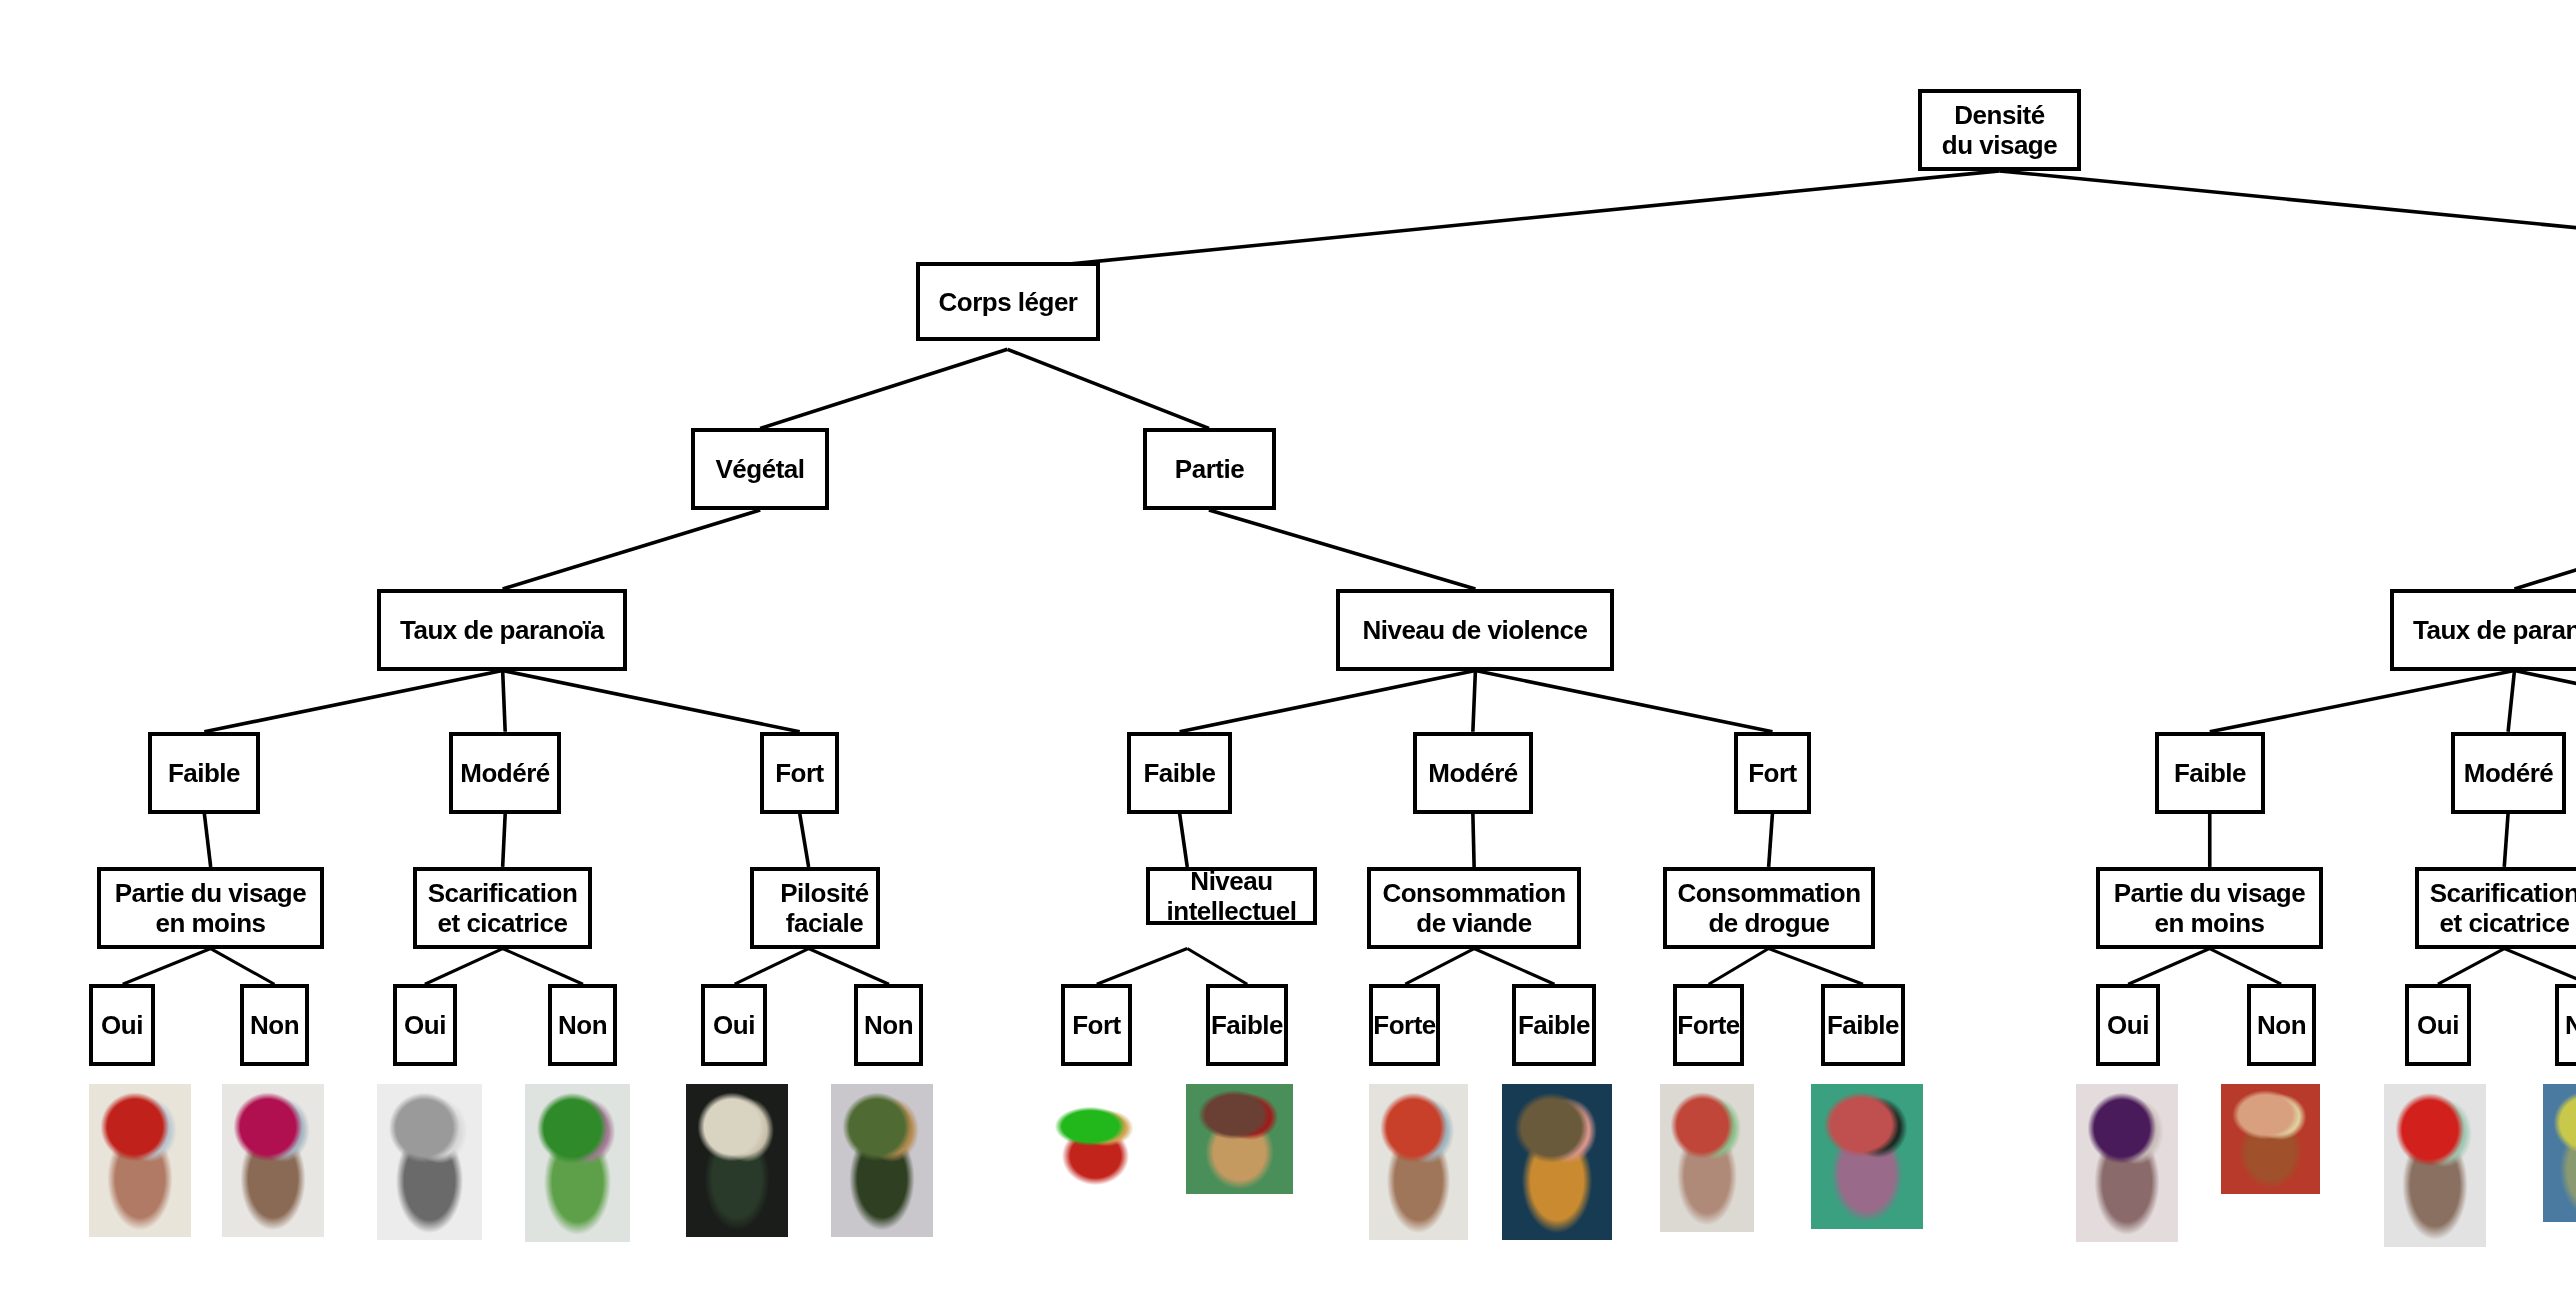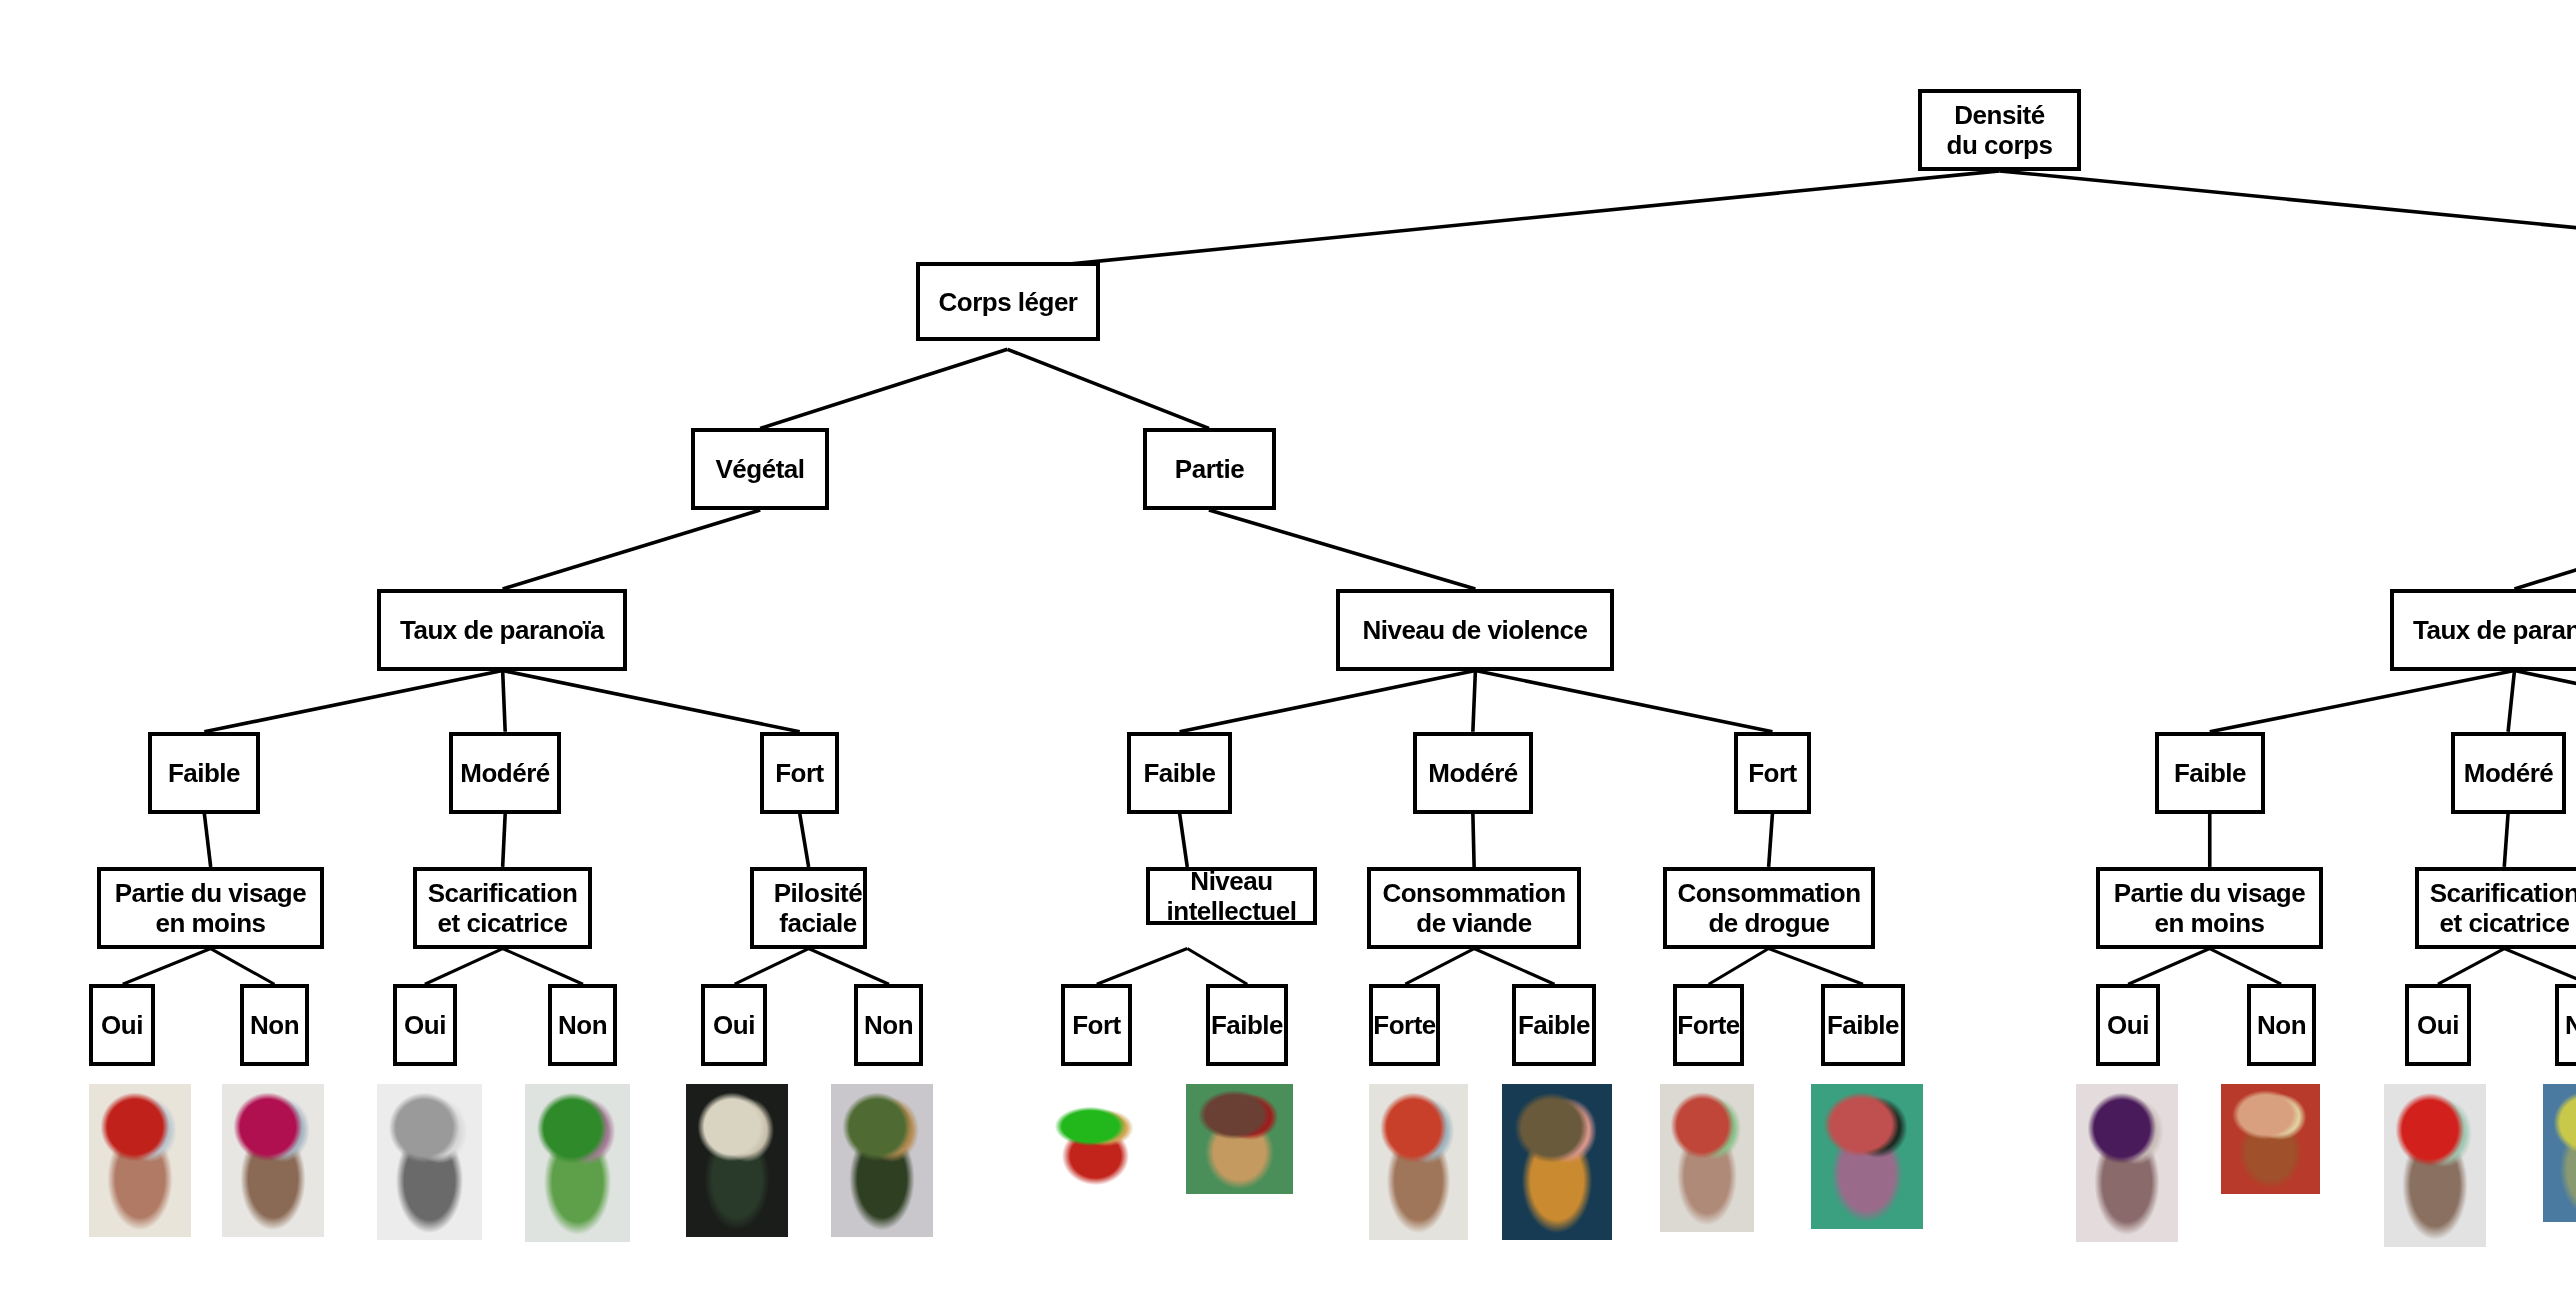--- a/index.html
+++ b/index.html
@@ -70,40 +70,40 @@
     <line x1="5459.85" y1="1841.4" x2="5620.725" y2="1910.7" stroke="#000000" stroke-width="6"></line>
     <line x1="6194.925" y1="1841.4" x2="6024.150000000001" y2="1910.7" stroke="#000000" stroke-width="6"></line>
     <line x1="6194.925" y1="1841.4" x2="6313.725" y2="1910.7" stroke="#000000" stroke-width="6"></line>
     <line x1="6751.8" y1="1841.4" x2="6637.95" y2="1910.7" stroke="#000000" stroke-width="6"></line>
     <line x1="6751.8" y1="1841.4" x2="6937.425" y2="1910.7" stroke="#000000" stroke-width="6"></line>
     <line x1="7323.525000000001" y1="1841.4" x2="7231.95" y2="1910.7" stroke="#000000" stroke-width="6"></line>
     <line x1="7323.525000000001" y1="1841.4" x2="7511.625" y2="1910.7" stroke="#000000" stroke-width="6"></line>
   </svg>
 <div id="nodes">
     <div class="node" style="left: 1918px; top: 89px; width: 163px; height: 82px;"><span>Densité
-du corps</span></div>
+du visage</span></div>
     <div class="node" style="left: 916px; top: 262px; width: 184px; height: 79px;"><span>Corps léger</span></div>
     <div class="node" style="left: 691px; top: 428px; width: 138px; height: 82px; text-align: center;"><span>Végétal</span></div>
     <div class="node" style="left: 1143px; top: 428px; width: 133px; height: 82px;"><span>Partie</span></div>
     <div class="node" style="left: 377px; top: 589px; width: 250px; height: 82px;"><span>Taux de paranoïa</span></div>
     <div class="node" style="left: 1336px; top: 589px; width: 278px; height: 82px; text-align: right;"><span>Niveau de violence</span></div>
     <div class="node" style="left: 2390px; top: 589px; width: 250px; height: 82px;"><span>Taux de paranoïa</span></div>
     <div class="node" style="left: 148px; top: 732px; width: 112px; height: 82px;"><span>Faible</span></div>
     <div class="node" style="left: 449px; top: 732px; width: 112px; height: 82px;"><span>Modéré</span></div>
     <div class="node" style="left: 760px; top: 732px; width: 79px; height: 82px;"><span>Fort</span></div>
     <div class="node" style="left: 1127px; top: 732px; width: 105px; height: 82px;"><span>Faible</span></div>
     <div class="node" style="left: 1413px; top: 732px; width: 120px; height: 82px;"><span>Modéré</span></div>
     <div class="node" style="left: 1734px; top: 732px; width: 77px; height: 82px;"><span>Fort</span></div>
     <div class="node" style="left: 2155px; top: 732px; width: 110px; height: 82px;"><span>Faible</span></div>
     <div class="node" style="left: 2451px; top: 732px; width: 115px; height: 82px;"><span>Modéré</span></div>
     <div class="node" style="left: 97px; top: 867px; width: 227px; height: 82px;"><span>Partie du visage
 en moins</span></div>
     <div class="node" style="left: 413px; top: 867px; width: 179px; height: 82px;"><span>Scarification
 et cicatrice</span></div>
-    <div class="node" style="left: 750px; top: 867px; width: 117px; height: 82px; padding-left: 19px;"><span>Pilosité
+    <div class="node" style="left: 750px; top: 867px; width: 130px; height: 82px; padding-left: 19px;"><span>Pilosité
 faciale</span></div>
     <div class="node" style="left: 1146px; top: 867px; width: 171px; height: 58px;"><span>Niveau
 intellectuel</span></div>
     <div class="node" style="left: 1367px; top: 867px; width: 214px; height: 82px;"><span>Consommation
 de viande</span></div>
     <div class="node" style="left: 1663px; top: 867px; width: 212px; height: 82px;"><span>Consommation
 de drogue</span></div>
     <div class="node" style="left: 2096px; top: 867px; width: 227px; height: 82px;"><span>Partie du visage
 en moins</span></div>
     <div class="node" style="left: 2415px; top: 867px; width: 179px; height: 82px;"><span>Scarification

